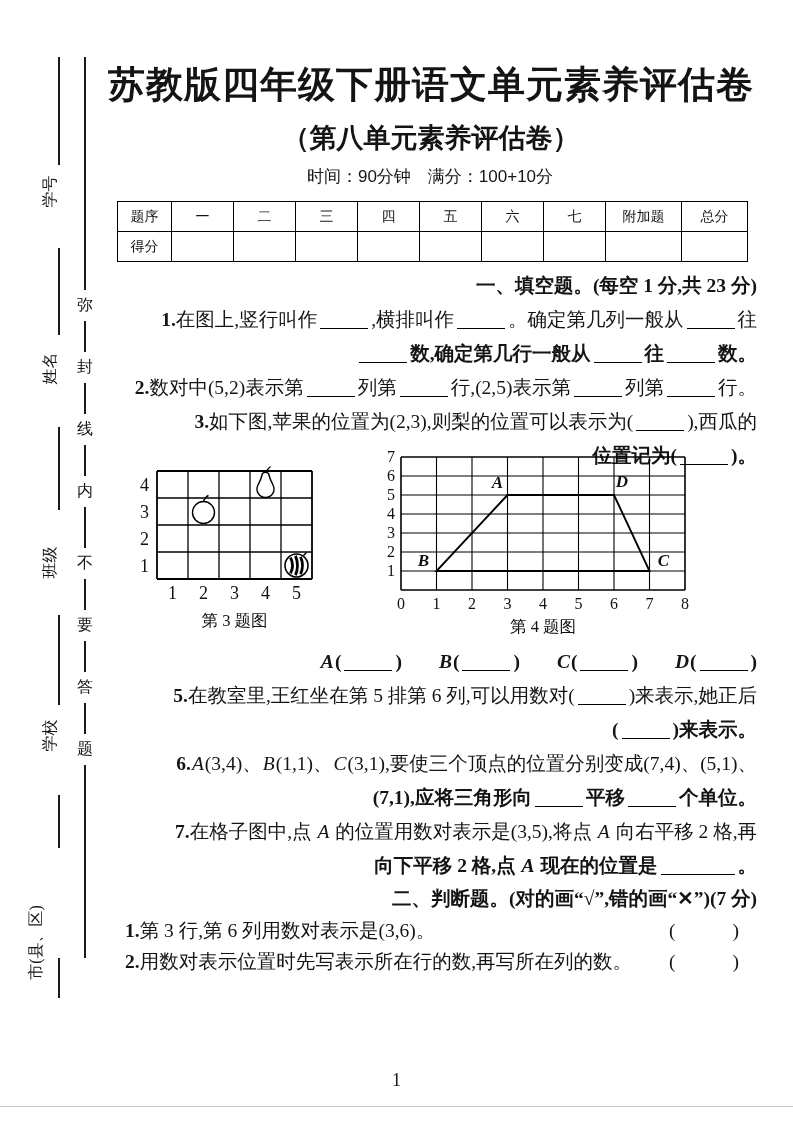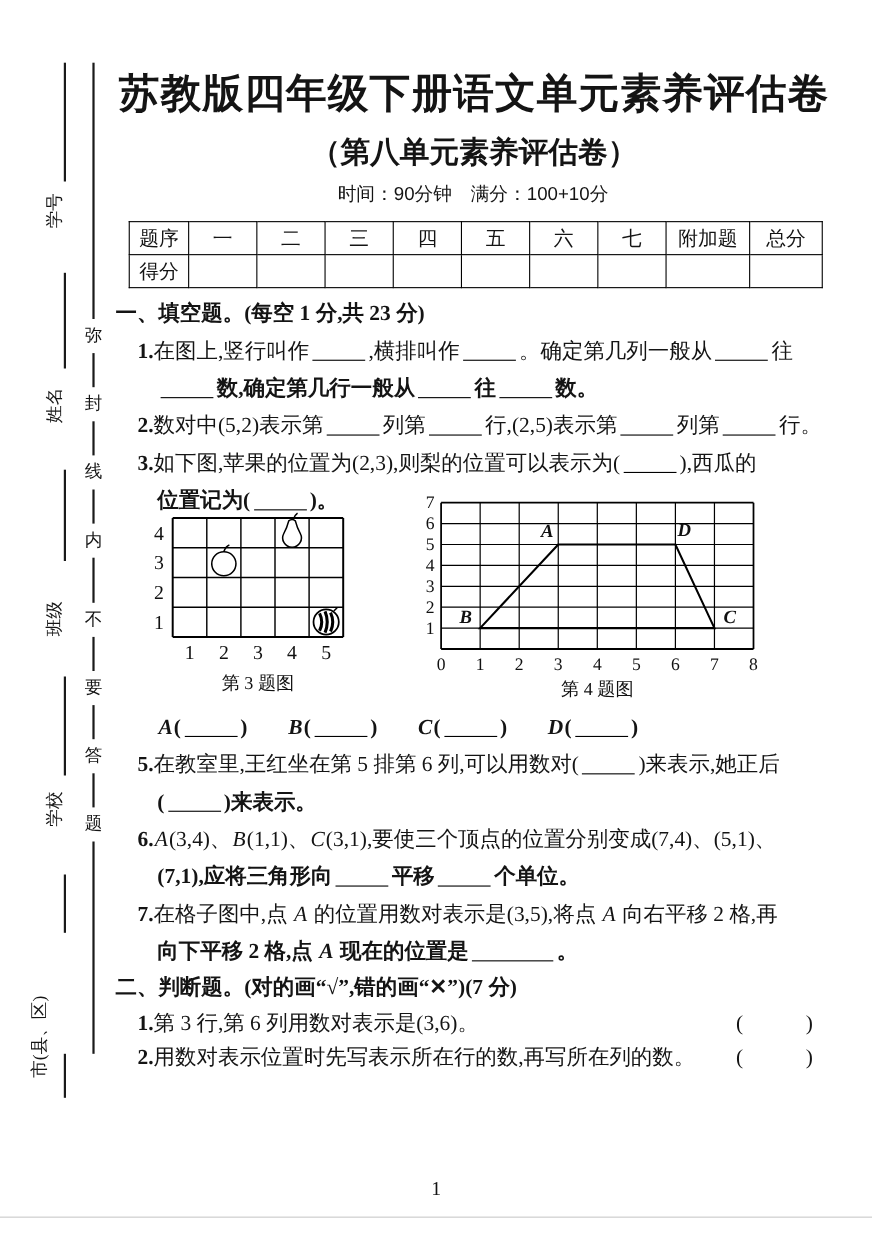--- a/index.html
+++ b/index.html
@@ -18,25 +18,25 @@
   .title{position:absolute;top:60px;left:105px;width:652px;text-align:center;
          font-family:"Liberation Sans",sans-serif;font-weight:900;font-size:37px;
          letter-spacing:1px;white-space:nowrap;}
   .subtitle{position:absolute;top:120px;left:105px;width:652px;text-align:center;
          font-family:"Liberation Sans",sans-serif;font-weight:800;font-size:27px;white-space:nowrap;}
   .meta{position:absolute;top:165px;left:105px;width:650px;text-align:center;
          font-family:"Liberation Sans",sans-serif;font-size:17px;}
 
   
   table.score{position:absolute;top:201px;left:117px;width:630px;border-collapse:collapse;
-         table-layout:fixed;font-size:18px;}
+         table-layout:fixed;font-size:14px;}
   table.score td{border:1.7px solid #000;height:29px;text-align:center;padding:0;white-space:nowrap;}
 
   
-  .questions{position:absolute;top:269px;left:105px;width:652px;font-size:19.5px;}
+  .questions{position:absolute;top:269px;left:105px;width:652px;font-size:19.5px;text-align:right;}
   .sec-h{font-weight:bold;height:34px;line-height:34px;white-space:nowrap;}
   .qline{height:34px;line-height:34px;white-space:nowrap;}
   .sec-2 .qline{height:31px;line-height:31px;}
   .sec-2 .sec-h{height:32px;line-height:32px;}
   .ind1{padding-left:20px;}
   .ind2{padding-left:38px;font-weight:bold;}
   .blank{display:inline-block;width:48px;height:0.95em;border-bottom:1.8px solid #000;
          margin:0 3px;transform:translateY(3px);}
   .blank.wide{width:74px;}
   .gap{display:inline-block;width:36px;}

